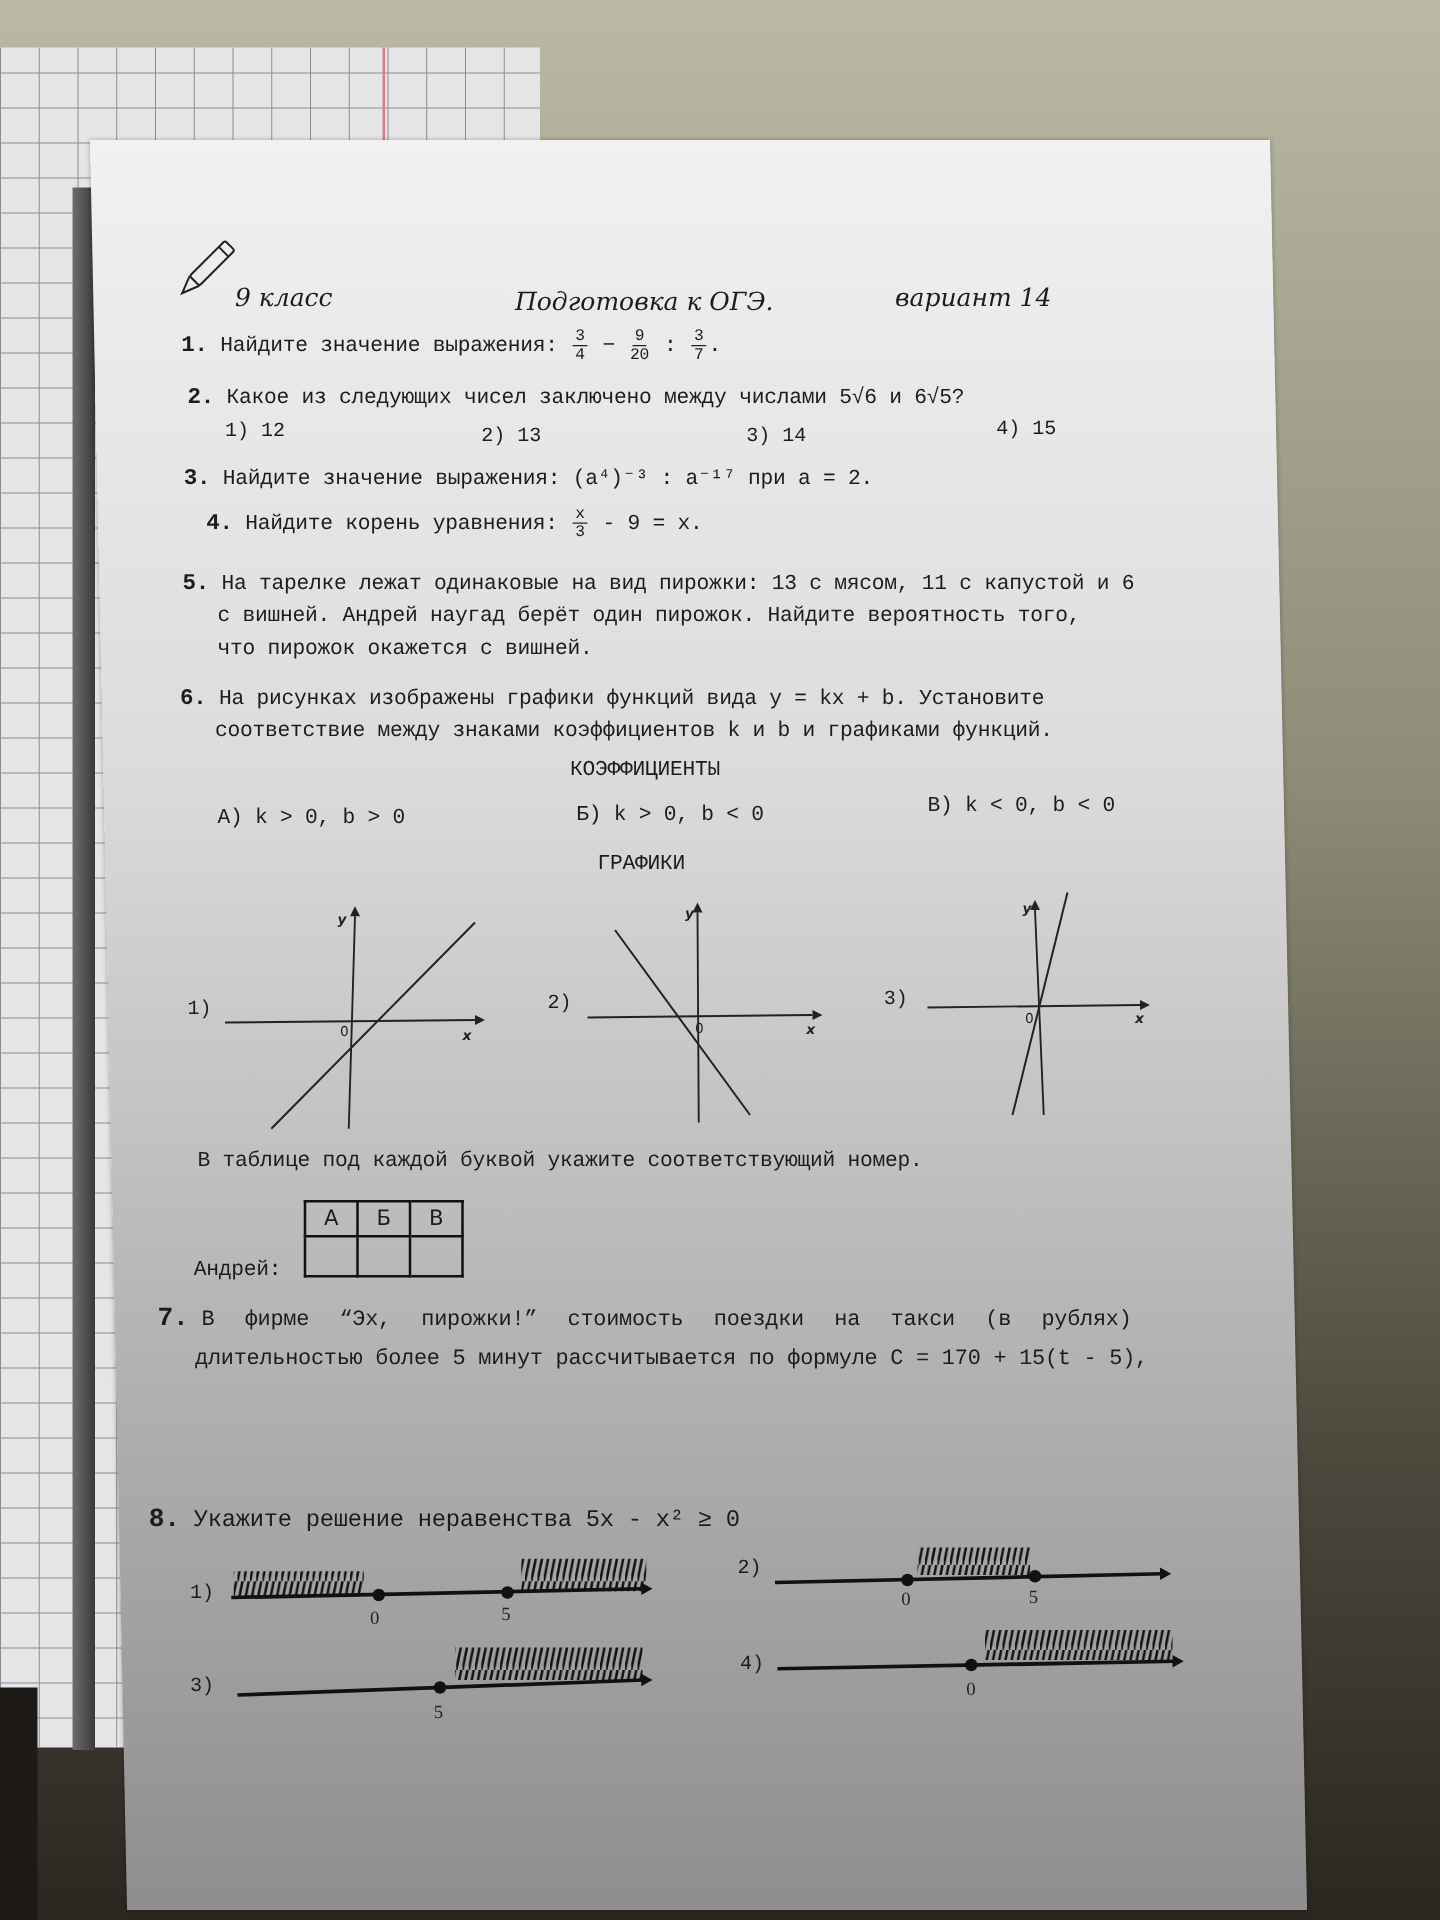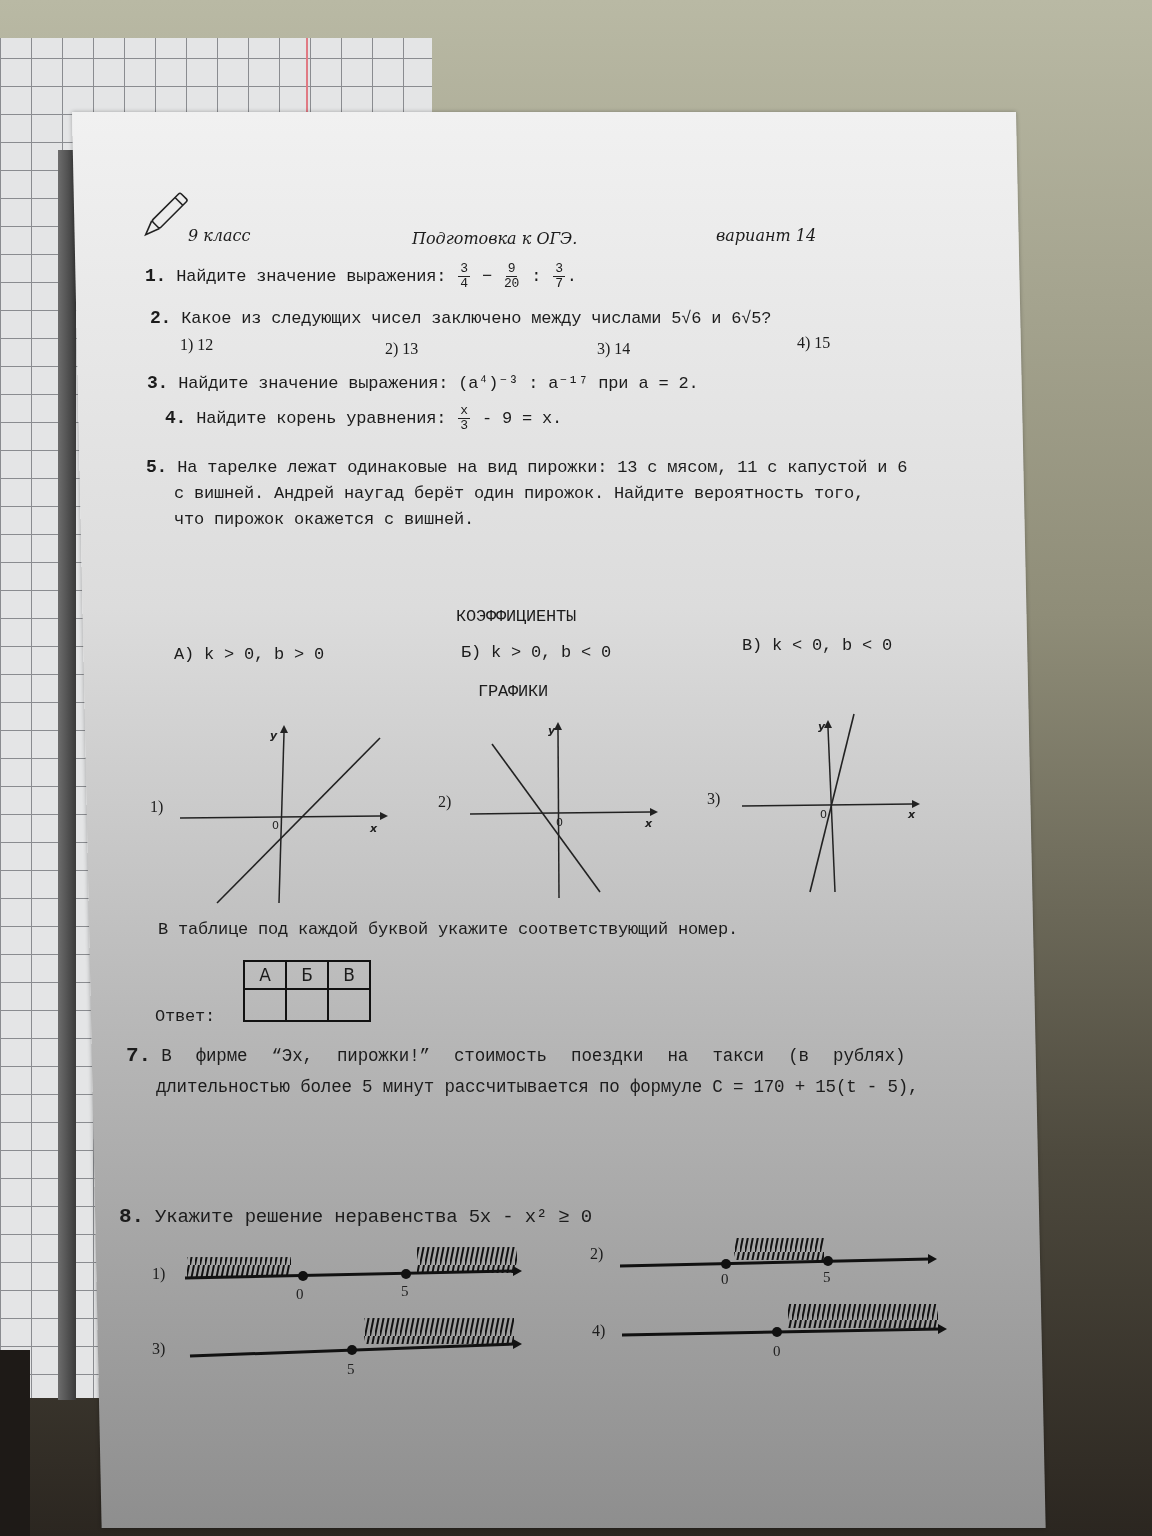--- a/index.html
+++ b/index.html
@@ -30,26 +30,26 @@
     background:linear-gradient(180deg, #f1f1f1 0%, #dcdcdc 35%, #b7b7b7 65%, #8e8e8e 100%);
     transform: skewX(1.2deg);
     transform-origin: top left;
     box-shadow: 0 0 4px rgba(0,0,0,0.3);
   }
   .content {
     position:absolute; left:0; top:0; width:1152px; height:1536px;
     color:#1c1c1c;
   }
   .abs { position:absolute; white-space:nowrap; }
-  .hand { font-family:"DejaVu Serif", serif; font-style:italic; font-size:16px; }
+  .hand { font-family:"DejaVu Serif", serif; font-style:italic; font-size:20px; }
   .q { font-size:17px; letter-spacing:-0.2px;font-family:Liberation Mono, monospace; }
   .num { font-weight:bold; font-size:18px; }
   .frac { display:inline-flex; flex-direction:column; align-items:center; vertical-align:middle; font-size:13px; line-height:14px; margin:0 2px; }
   .frac .n { border-bottom:1px solid #222; padding:0 2px; }
-  .opt { font-family:Liberation Serif, serif; font-size:16px; }
+  .opt { font-family:Liberation Mono, monospace; font-size:16px; }
   table.ans { border-collapse:collapse; }
   table.ans td { border:2px solid #111; width:40px; height:26px; text-align:center; font-size:17px; padding:0; }
   svg { overflow:visible; }
 </style>
 </head>
 <body>
 
 <div class="notebook">
   <div class="notebook-margin"></div>
 </div>
@@ -120,20 +120,25 @@
 
   
   <div class="abs q" style="left:146px;top:454px;line-height:26px">
     <span class="num">5.</span>
     <span>На тарелке лежат одинаковые на вид пирожки: 13 с мясом, 11 с капустой и 6</span><br>
     <span style="padding-left:28px">с вишней. Андрей наугад берёт один пирожок. Найдите вероятность того,</span><br>
     <span style="padding-left:28px">что пирожок окажется с вишней.</span>
   </div>
 
   
+  <div class="abs q" style="left:144px;top:546px;line-height:26px">
+    <span class="num">6.</span>
+    <span>На рисунках изображены графики функций вида y = kx + b. Установите</span><br>
+    <span style="padding-left:28px">соответствие между знаками коэффициентов k и b и графиками функций.</span>
+  </div>
   <div class="abs q" style="left:456px;top:607px">КОЭФФИЦИЕНТЫ</div>
   <div class="abs q" style="left:174px;top:645px">А) k &gt; 0, b &gt; 0</div>
   <div class="abs q" style="left:461px;top:643px">Б) k &gt; 0, b &lt; 0</div>
   <div class="abs q" style="left:742px;top:636px">В) k &lt; 0, b &lt; 0</div>
   <div class="abs q" style="left:478px;top:682px">ГРАФИКИ</div>
 
   
   <div class="abs opt" style="left:150px;top:798px">1)</div>
   <svg class="abs" style="left:180px;top:725px" width="210" height="180">
     <line x1="0" y1="93" x2="200" y2="91" stroke="#222" stroke-width="1.5"></line>
@@ -166,21 +171,21 @@
     <polygon points="172,88 180,92 172,96" fill="#222"></polygon>
     <line x1="95" y1="180" x2="88" y2="16" stroke="#222" stroke-width="1.5"></line>
     <polygon points="84,16 88,8 92,16" fill="#222"></polygon>
     <line x1="70" y1="180" x2="114" y2="2" stroke="#222" stroke-width="1.6"></line>
     <text x="78" y="18" font-size="11" font-style="italic" font-weight="bold" fill="#222">y</text>
     <text x="168" y="106" font-size="11" font-style="italic" font-weight="bold" fill="#222">x</text>
     <text x="80" y="106" font-size="11" fill="#222">0</text>
   </svg>
 
   <div class="abs q" style="left:158px;top:920px">В таблице под каждой буквой укажите соответствующий номер.</div>
-  <div class="abs q" style="left:155px;top:1007px">Ответ:</div>
+  <div class="abs q" style="left:155px;top:1007px">Андрей:</div>
   <table class="abs ans" style="left:243px;top:960px">
     <tbody>
         <tr>
       <td>А</td>
       <td>Б</td>
       <td>В</td>
     </tr>
     <tr>
       <td style="height:30px"></td>
       <td></td>

